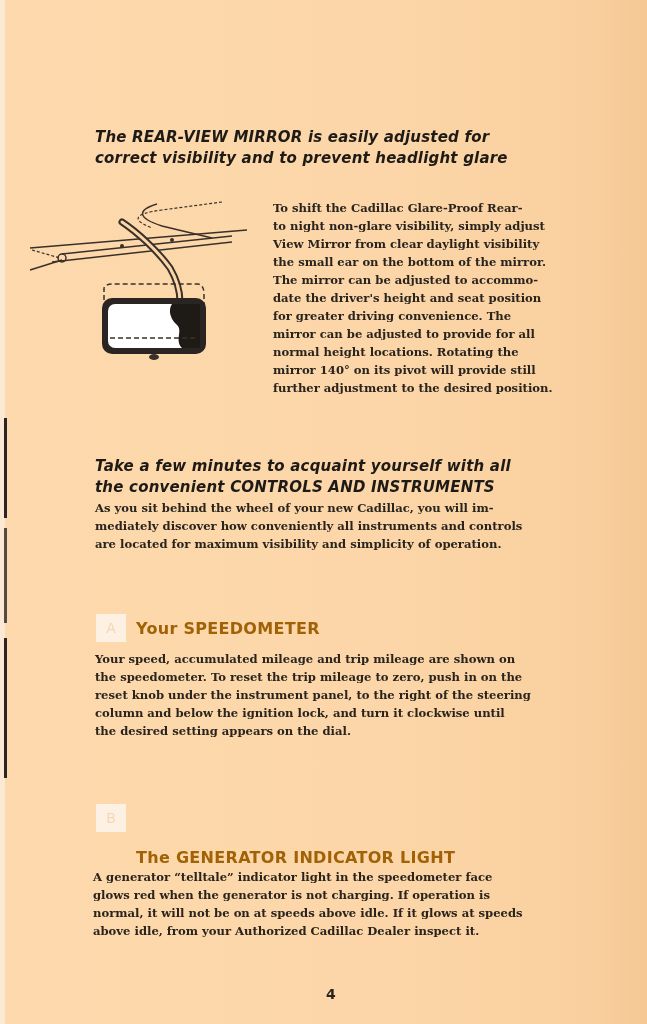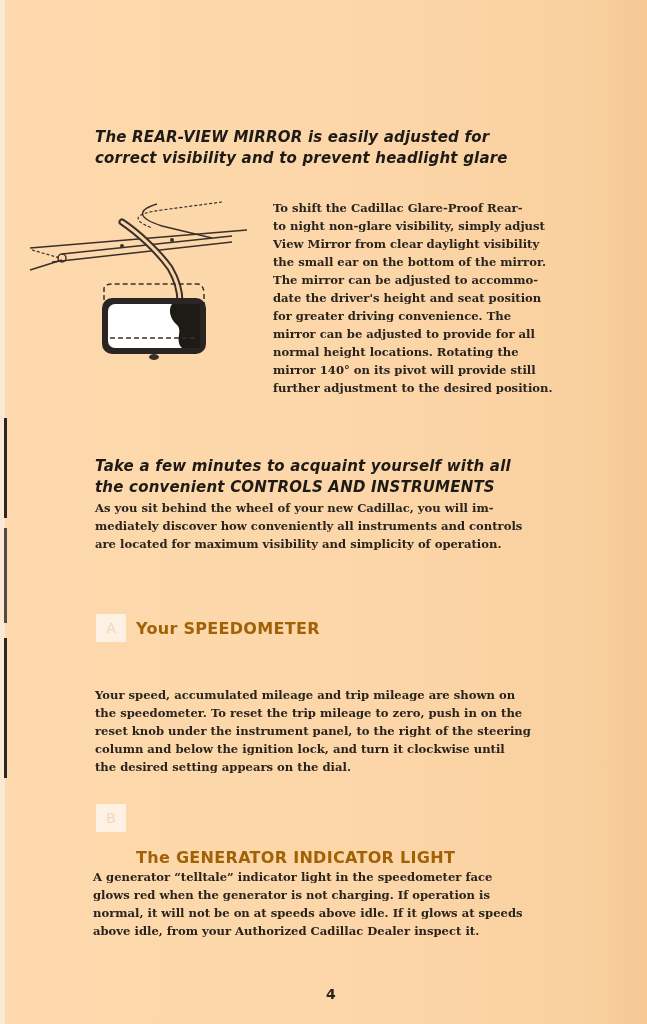--- a/index.html
+++ b/index.html
@@ -114,21 +114,21 @@
   <div>the convenient CONTROLS AND INSTRUMENTS</div>
 </div>
 <div class="body-text" style="left:95px; top:499px; width:476px;">
   <div>As you sit behind the wheel of your new Cadillac, you will im-</div>
   <div>mediately discover how conveniently all instruments and controls</div>
   <div>are located for maximum visibility and simplicity of operation.</div>
 </div>
 
 <div class="badge" style="left:96px; top:614px;">A</div>
 <div class="sub-heading" style="left:136px; top:618px;">Your SPEEDOMETER</div>
-<div class="body-text" style="left:95px; top:650px; width:476px;margin-top:36px;">
+<div class="body-text" style="left:95px; top:650px; width:476px;">
   <div>Your speed, accumulated mileage and trip mileage are shown on</div>
   <div>the speedometer. To reset the trip mileage to zero, push in on the</div>
   <div>reset knob under the instrument panel, to the right of the steering</div>
   <div>column and below the ignition lock, and turn it clockwise until</div>
   <div>the desired setting appears on the dial.</div>
 </div>
 
 <div class="badge" style="left:96px; top:804px;">B</div>
 <div class="sub-heading" style="left:136px; top:847px;">The GENERATOR INDICATOR LIGHT</div>
 <div class="body-text" style="left:93px; top:840px; width:476px;margin-top:28px;">

